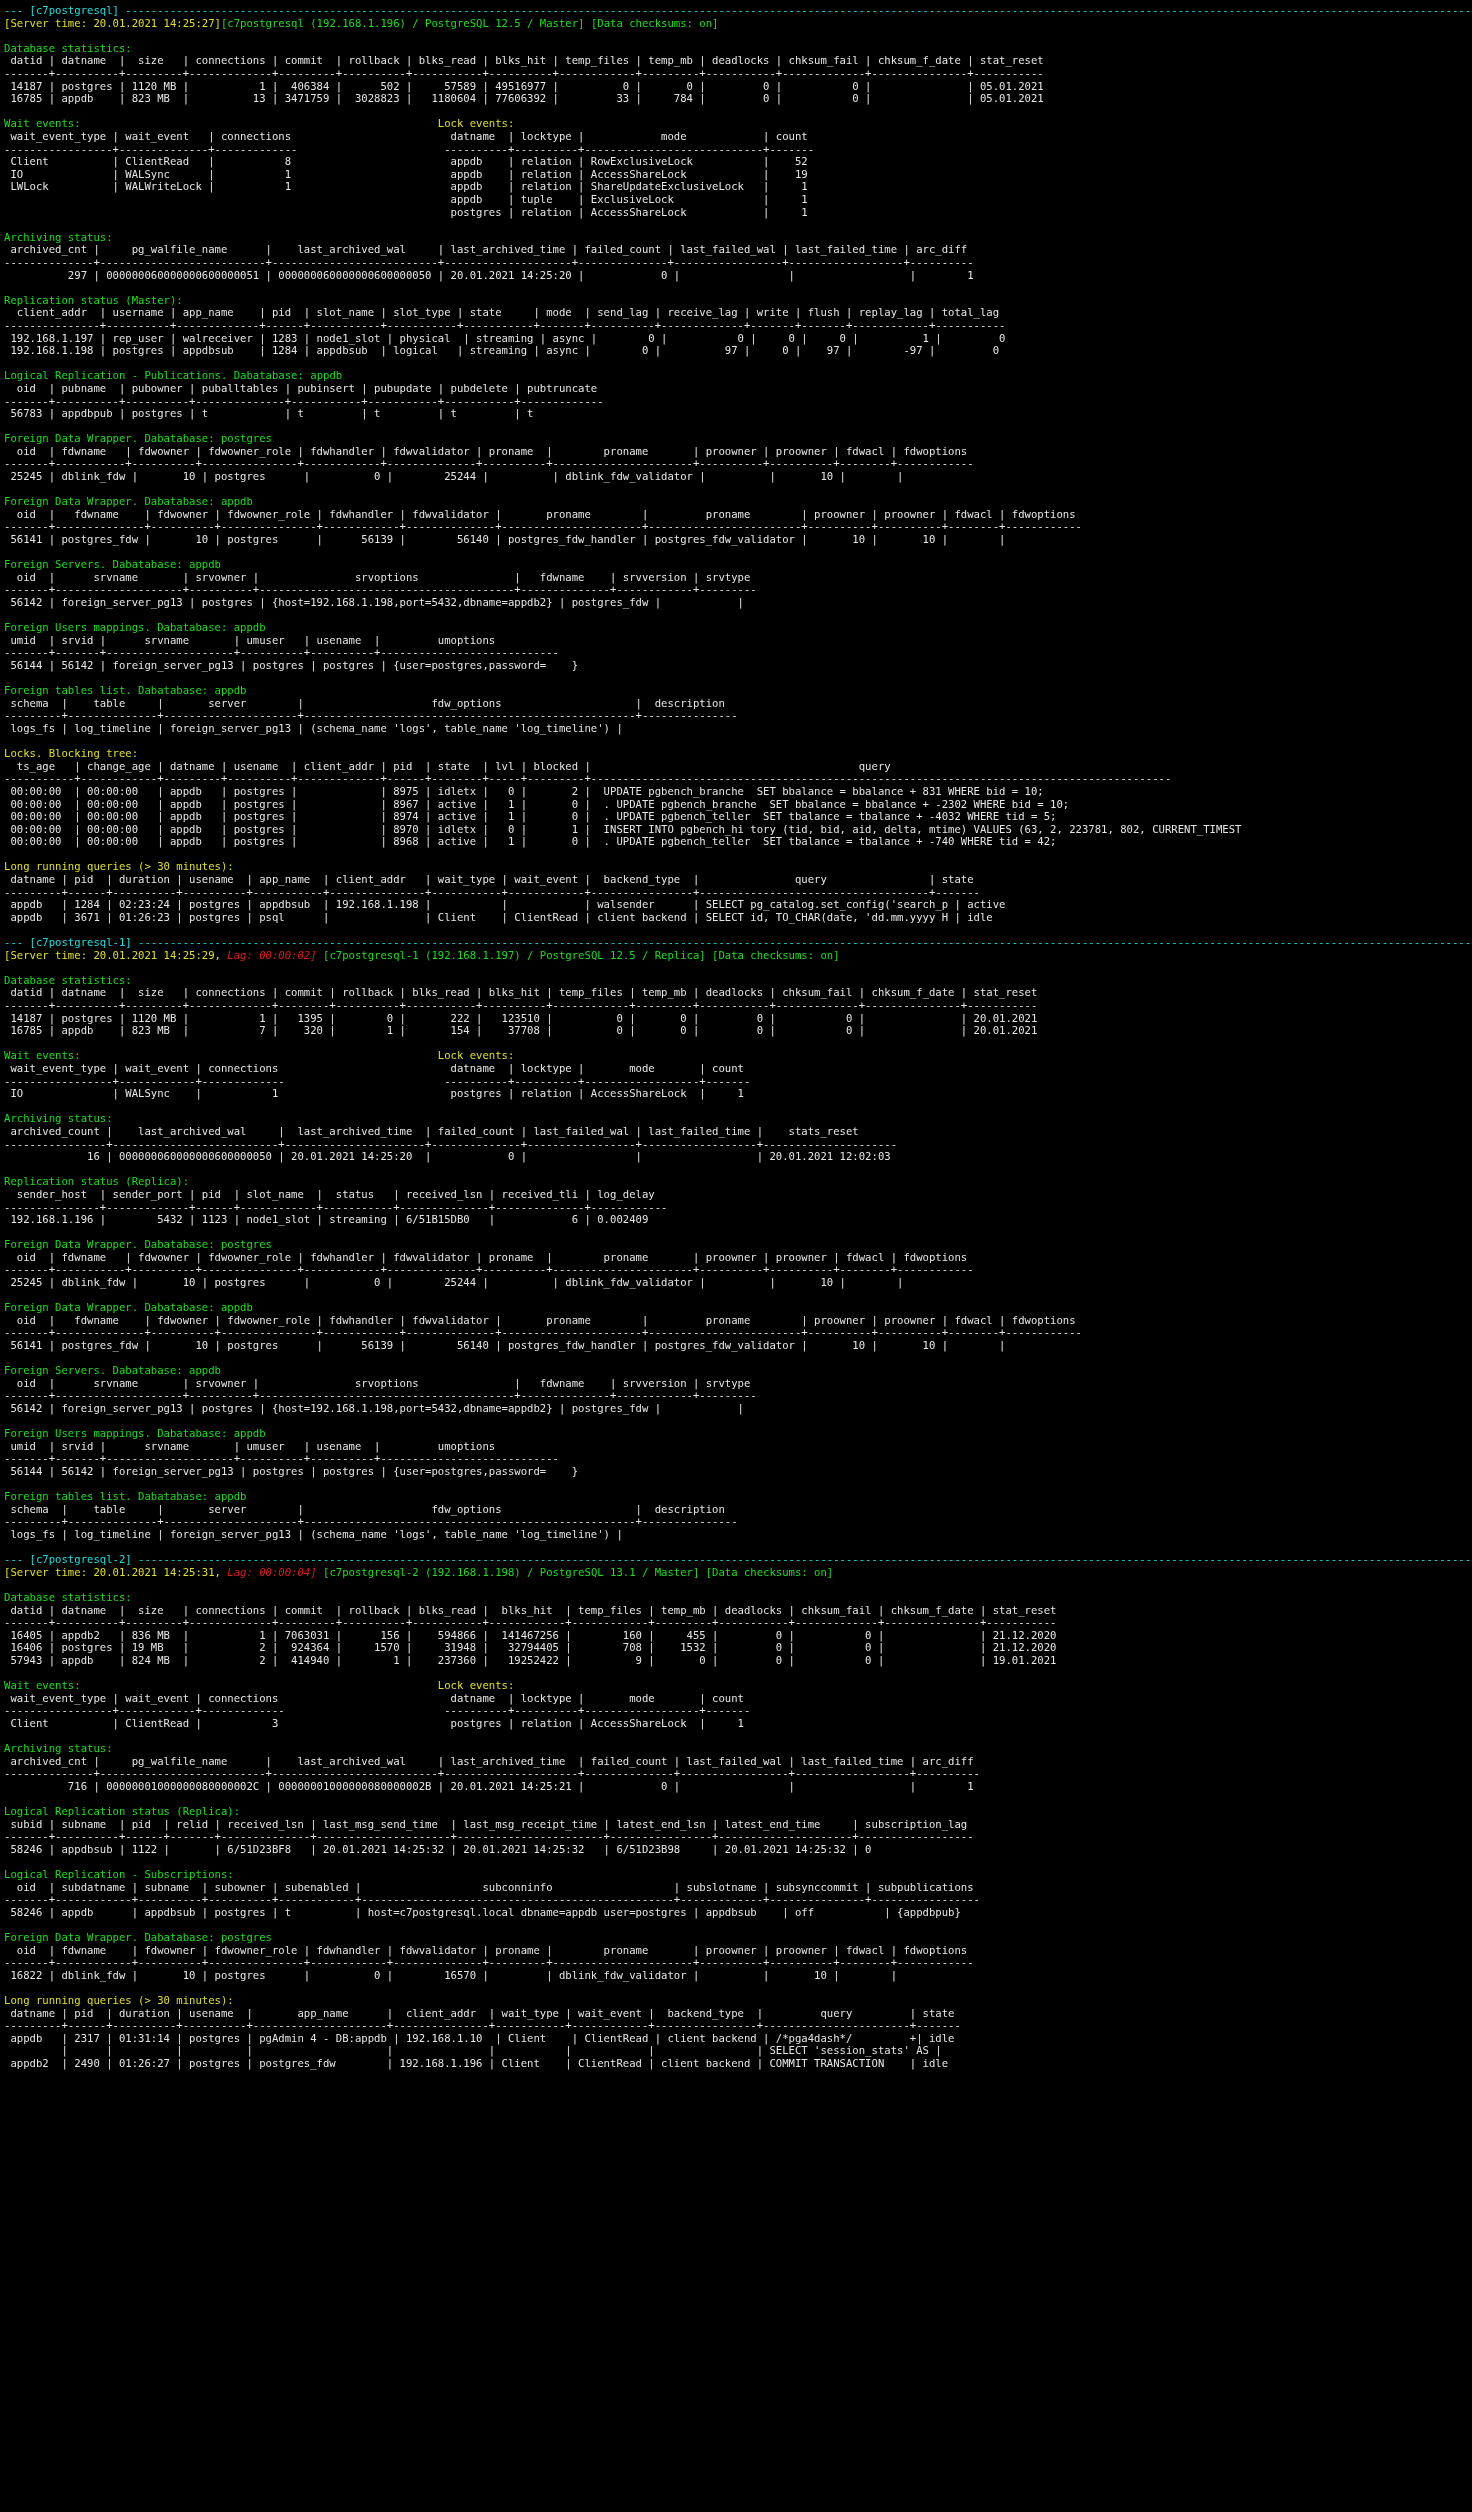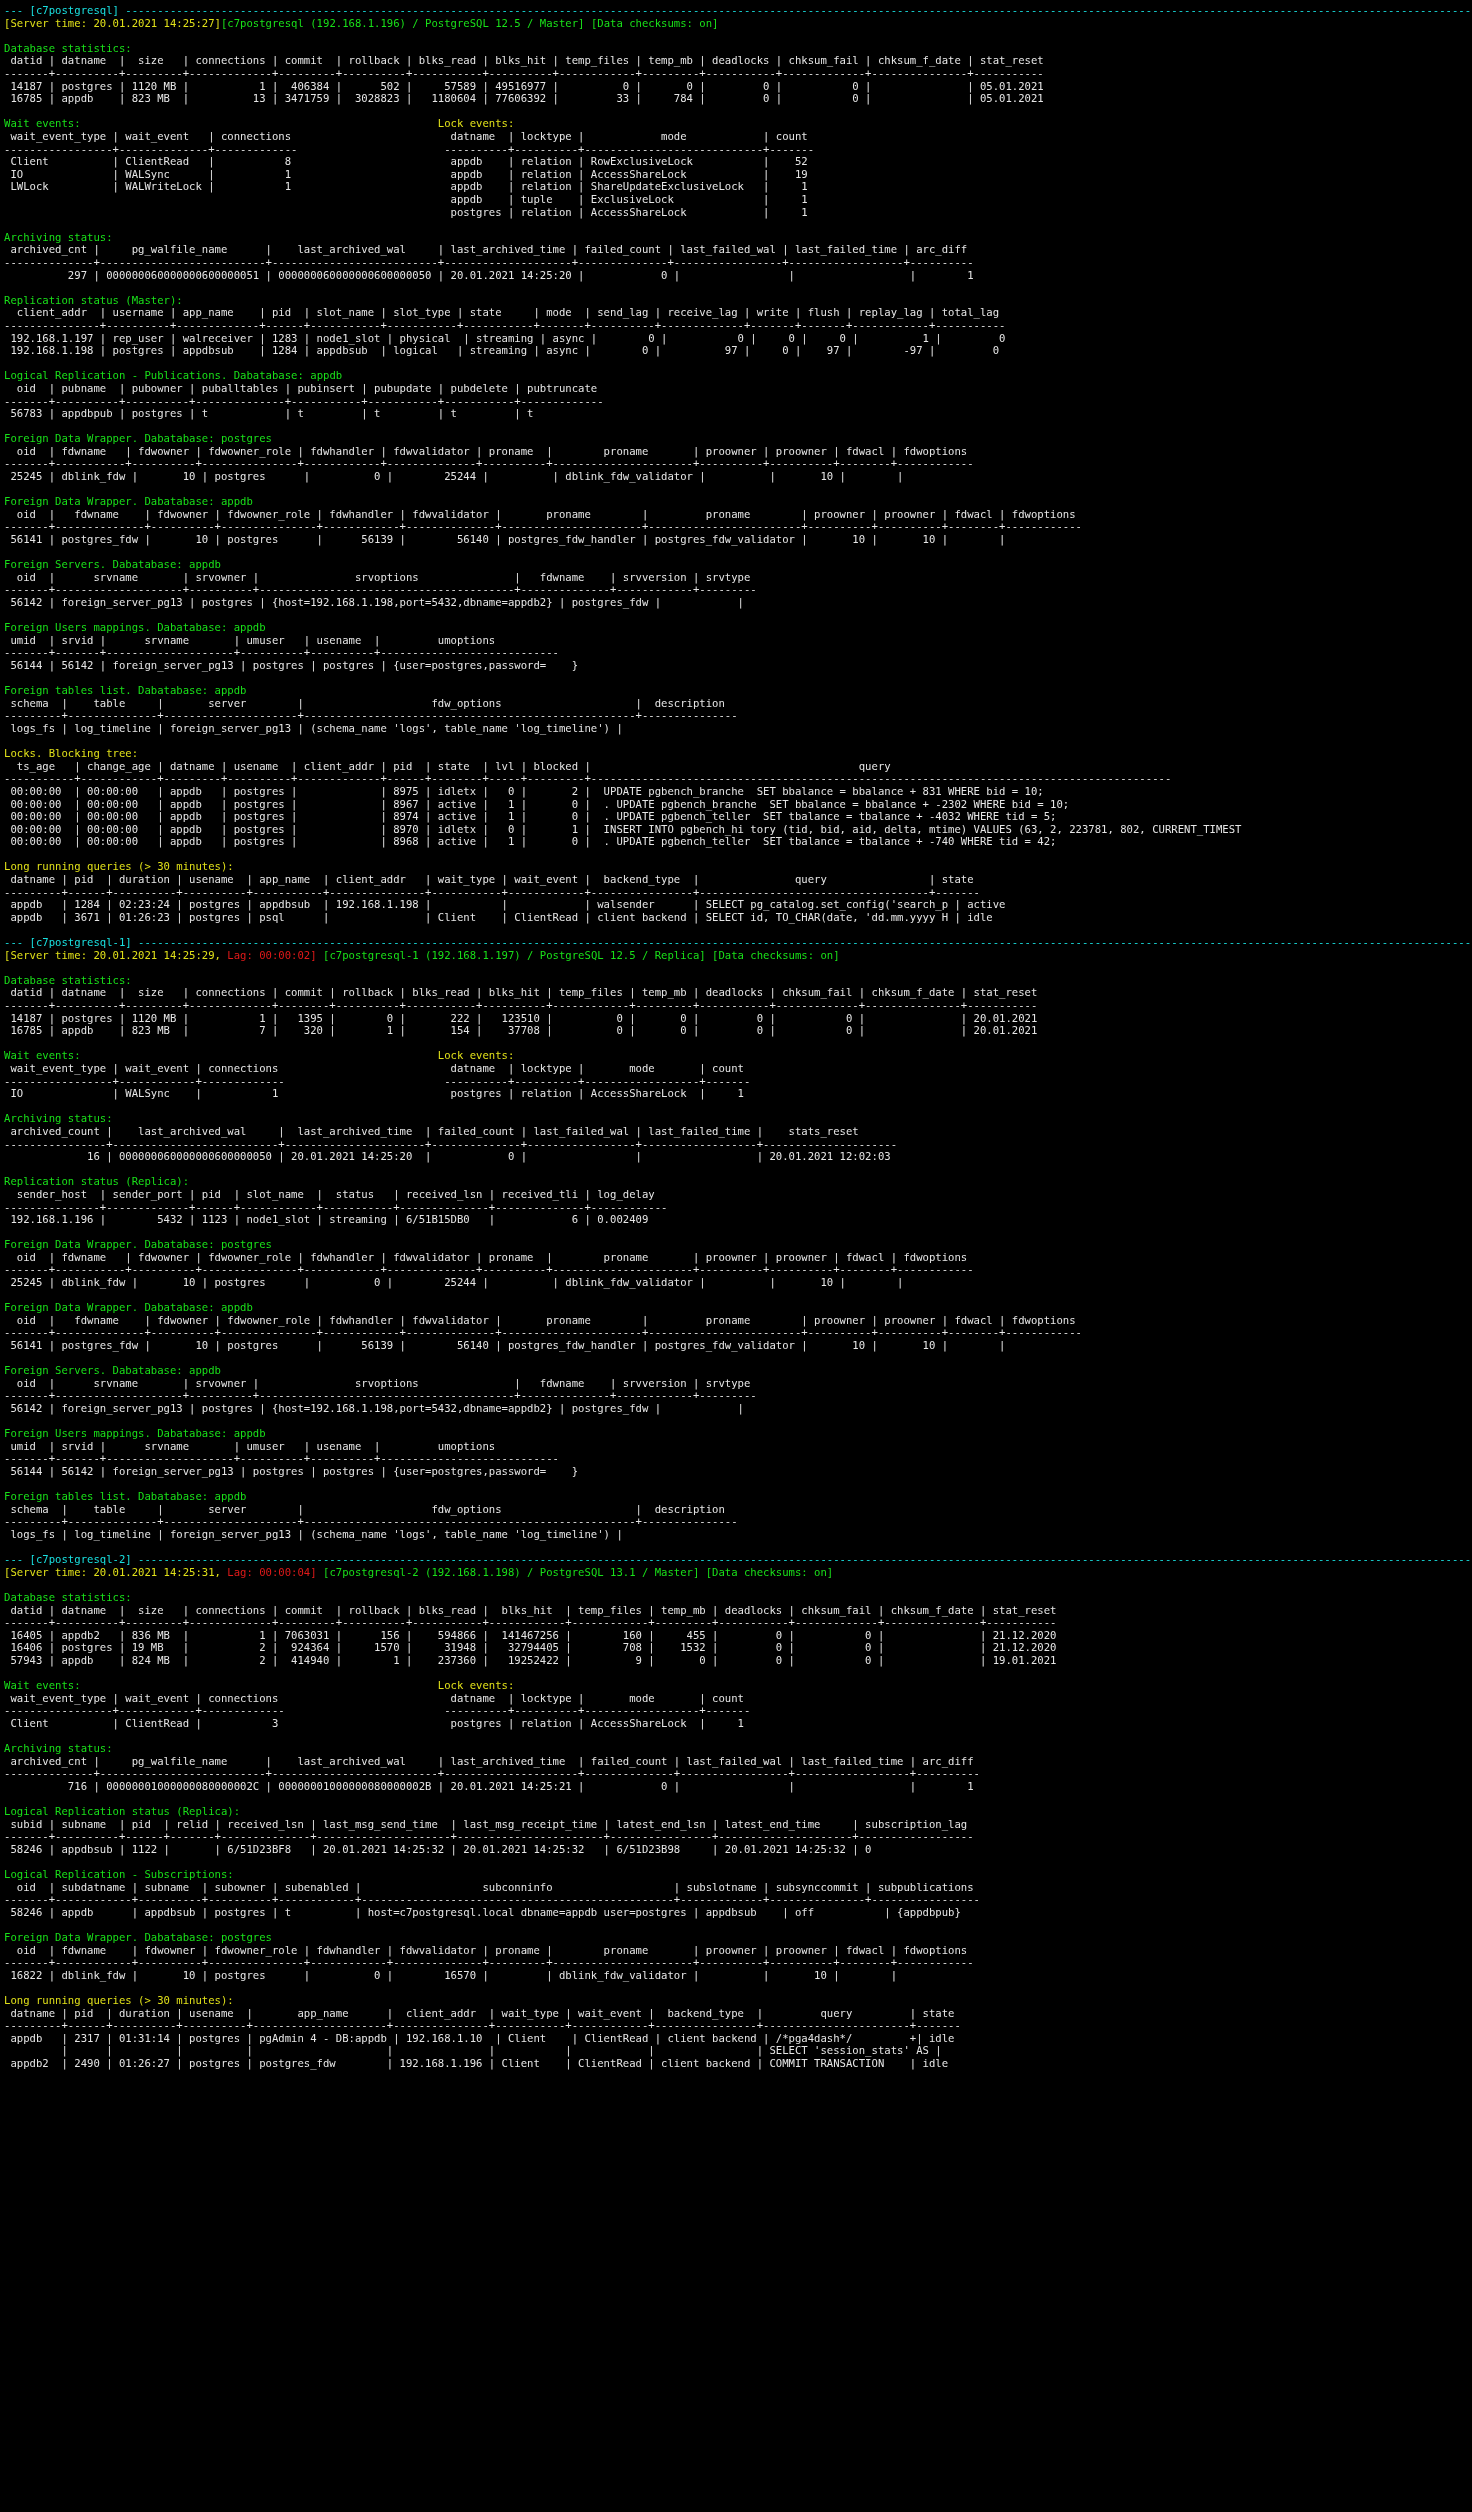--- a/index.html
+++ b/index.html
@@ -15,21 +15,21 @@
     -webkit-font-smoothing:none;
   }
   #screen{
     padding:4.1px 0 0 4.1px;
     white-space:pre;
     letter-spacing:0px;
   }
   .cyan{color:#19e0e0;margin-top:48px;}
   .green{color:#19e019;}
   .yellow{color:#e0e019;}
-  .red{color:#e01919;}
+  .red{color:#e01919;font-style:italic;}
   .white{color:#e6e6e6;}
   .u{}
   .line{display:block;white-space:pre;min-height:12.6px;}
   .sp{display:block;height:12.6px;}
 </style>
 </head>
 <body>
 
 <div id="screen"><div class="line"><span class="cyan">--- [c7postgresql] </span><span class="cyan">------------------------------------------------------------------------------------------------------------------------------------------------------------------------------------------------------------------------------------------------------------</span></div><div class="line"><span class="yellow">[Server time: 20.01.2021 14:25:27]</span><span class="green">[c7postgresql (192.168.1.196) / PostgreSQL 12.5 / Master] [Data checksums: on]</span></div><div class="sp"></div><div class="line"><span class="green">Database statistics:</span></div><div class="line"><span class="white"> datid | datname  |  size   | connections | commit  | rollback | blks_read | blks_hit | temp_files | temp_mb | deadlocks | chksum_fail | chksum_f_date | stat_reset</span></div><div class="line"><span class="white">-------+----------+---------+-------------+---------+----------+-----------+----------+------------+---------+-----------+-------------+---------------+-----------</span></div><div class="line"><span class="white"> 14187 | postgres | 1120 MB |           1 |  406384 |      502 |     57589 | 49516977 |          0 |       0 |         0 |           0 |               | 05.01.2021</span></div><div class="line"><span class="white"> 16785 | appdb    | 823 MB  |          13 | 3471759 |  3028823 |   1180604 | 77606392 |         33 |     784 |         0 |           0 |               | 05.01.2021</span></div><div class="sp"></div><div class="line"><span class="green">Wait events:</span><span class="white">                                                        </span><span class="yellow">Lock events:</span></div><div class="line"><span class="white"> wait_event_type | wait_event   | connections                         datname  | locktype |            mode            | count</span></div><div class="line"><span class="white">-----------------+--------------+-------------                       ----------+----------+----------------------------+-------</span></div><div class="line"><span class="white"> Client          | ClientRead   |           8                         appdb    | relation | RowExclusiveLock           |    52</span></div><div class="line"><span class="white"> IO              | WALSync      |           1                         appdb    | relation | AccessShareLock            |    19</span></div><div class="line"><span class="white"> LWLock          | WALWriteLock |           1                         appdb    | relation | ShareUpdateExclusiveLock   |     1</span></div><div class="line"><span class="white">                                                                      appdb    | tuple    | ExclusiveLock              |     1</span></div><div class="line"><span class="white">                                                                      postgres | relation | AccessShareLock            |     1</span></div><div class="sp"></div><div class="line"><span class="green">Archiving status:</span></div><div class="line"><span class="white"> archived_cnt |     pg_walfile_name      |    last_archived_wal     | last_archived_time | failed_count | last_failed_wal | last_failed_time | arc_diff</span></div><div class="line"><span class="white">--------------+--------------------------+--------------------------+--------------------+--------------+-----------------+------------------+----------</span></div><div class="line"><span class="white">          297 | 000000060000000600000051 | 000000060000000600000050 | 20.01.2021 14:25:20 |            0 |                 |                  |        1</span></div><div class="sp"></div><div class="line"><span class="green">Replication status (Master):</span></div><div class="line"><span class="white">  client_addr  | username | app_name    | pid  | slot_name | slot_type | state     | mode  | send_lag | receive_lag | write | flush | replay_lag | total_lag</span></div><div class="line"><span class="white">---------------+----------+-------------+------+-----------+-----------+-----------+-------+----------+-------------+-------+-------+------------+-----------</span></div><div class="line"><span class="white"> 192.168.1.197 | rep_user | walreceiver | 1283 | node1_slot | physical  | streaming | async |        0 |           0 |     0 |     0 |          1 |         0</span></div><div class="line"><span class="white"> 192.168.1.198 | postgres | appdbsub    | 1284 | appdbsub  | logical   | streaming | async |        0 |          97 |     0 |    97 |        -97 |         0</span></div><div class="sp"></div><div class="line"><span class="green">Logical Replication - Publications. Dabatabase: </span><span class="green u">appdb</span></div><div class="line"><span class="white">  oid  | pubname  | pubowner | puballtables | pubinsert | pubupdate | pubdelete | pubtruncate</span></div><div class="line"><span class="white">-------+----------+----------+--------------+-----------+-----------+-----------+-------------</span></div><div class="line"><span class="white"> 56783 | appdbpub | postgres | t            | t         | t         | t         | t</span></div><div class="sp"></div><div class="line"><span class="green">Foreign Data Wrapper. Dabatabase: </span><span class="green u">postgres</span></div><div class="line"><span class="white">  oid  | fdwname   | fdwowner | fdwowner_role | fdwhandler | fdwvalidator | proname  |        proname       | proowner | proowner | fdwacl | fdwoptions</span></div><div class="line"><span class="white">-------+-----------+----------+---------------+------------+--------------+----------+----------------------+----------+----------+--------+------------</span></div><div class="line"><span class="white"> 25245 | dblink_fdw |       10 | postgres      |          0 |        25244 |          | dblink_fdw_validator |          |       10 |        |</span></div><div class="sp"></div><div class="line"><span class="green">Foreign Data Wrapper. Dabatabase: </span><span class="green u">appdb</span></div><div class="line"><span class="white">  oid  |   fdwname    | fdwowner | fdwowner_role | fdwhandler | fdwvalidator |       proname        |         proname        | proowner | proowner | fdwacl | fdwoptions</span></div><div class="line"><span class="white">-------+--------------+----------+---------------+------------+--------------+----------------------+------------------------+----------+----------+--------+------------</span></div><div class="line"><span class="white"> 56141 | postgres_fdw |       10 | postgres      |      56139 |        56140 | postgres_fdw_handler | postgres_fdw_validator |       10 |       10 |        |</span></div><div class="sp"></div><div class="line"><span class="green">Foreign Servers. Dabatabase: </span><span class="green u">appdb</span></div><div class="line"><span class="white">  oid  |      srvname       | srvowner |               srvoptions               |   fdwname    | srvversion | srvtype</span></div><div class="line"><span class="white">-------+--------------------+----------+----------------------------------------+--------------+------------+---------</span></div><div class="line"><span class="white"> 56142 | foreign_server_pg13 | postgres | {host=192.168.1.198,port=5432,dbname=appdb2} | postgres_fdw |            |</span></div><div class="sp"></div><div class="line"><span class="green">Foreign Users mappings. Dabatabase: </span><span class="green u">appdb</span></div><div class="line"><span class="white"> umid  | srvid |      srvname       | umuser   | usename  |         umoptions</span></div><div class="line"><span class="white">-------+-------+--------------------+----------+----------+----------------------------</span></div><div class="line"><span class="white"> 56144 | 56142 | foreign_server_pg13 | postgres | postgres | {user=postgres,password=    }</span></div><div class="sp"></div><div class="line"><span class="green">Foreign tables list. Dabatabase: </span><span class="green u">appdb</span></div><div class="line"><span class="white"> schema  |    table     |       server        |                    fdw_options                     |  description</span></div><div class="line"><span class="white">---------+--------------+---------------------+----------------------------------------------------+---------------</span></div><div class="line"><span class="white"> logs_fs | log_timeline | foreign_server_pg13 | (schema_name 'logs', table_name 'log_timeline') |</span></div><div class="sp"></div><div class="line"><span class="yellow">Locks. Blocking tree:</span></div><div class="line"><span class="white">  ts_age   | change_age | datname | usename  | client_addr | pid  | state  | lvl | blocked |                                          query</span></div><div class="line"><span class="white">-----------+------------+---------+----------+-------------+------+--------+-----+---------+-------------------------------------------------------------------------------------------</span></div><div class="line"><span class="white"> 00:00:00  | 00:00:00   | appdb   | postgres |             | 8975 | idletx |   0 |       2 |  UPDATE pgbench_branche  SET bbalance = bbalance + 831 WHERE bid = 10;</span></div><div class="line"><span class="white"> 00:00:00  | 00:00:00   | appdb   | postgres |             | 8967 | active |   1 |       0 |  . UPDATE pgbench_branche  SET bbalance = bbalance + -2302 WHERE bid = 10;</span></div><div class="line"><span class="white"> 00:00:00  | 00:00:00   | appdb   | postgres |             | 8974 | active |   1 |       0 |  . UPDATE pgbench_teller  SET tbalance = tbalance + -4032 WHERE tid = 5;</span></div><div class="line"><span class="white"> 00:00:00  | 00:00:00   | appdb   | postgres |             | 8970 | idletx |   0 |       1 |  INSERT INTO pgbench_hi tory (tid, bid, aid, delta, mtime) VALUES (63, 2, 223781, 802, CURRENT_TIMEST</span></div><div class="line"><span class="white"> 00:00:00  | 00:00:00   | appdb   | postgres |             | 8968 | active |   1 |       0 |  . UPDATE pgbench_teller  SET tbalance = tbalance + -740 WHERE tid = 42;</span></div><div class="sp"></div><div class="line"><span class="yellow">Long running queries (&gt; 30 minutes):</span></div><div class="line"><span class="white"> datname | pid  | duration | usename  | app_name  | client_addr   | wait_type | wait_event |  backend_type  |               query                | state</span></div><div class="line"><span class="white">---------+------+----------+----------+-----------+---------------+-----------+------------+----------------+------------------------------------+-------</span></div><div class="line"><span class="white"> appdb   | 1284 | 02:23:24 | postgres | appdbsub  | 192.168.1.198 |           |            | walsender      | SELECT pg_catalog.set_config('search_p | active</span></div><div class="line"><span class="white"> appdb   | 3671 | 01:26:23 | postgres | psql      |               | Client    | ClientRead | client backend | SELECT id, TO_CHAR(date, 'dd.mm.yyyy H | idle</span></div><div class="sp"></div><div class="line"><span class="cyan">--- [c7postgresql-1] </span><span class="cyan">----------------------------------------------------------------------------------------------------------------------------------------------------------------------------------------------------------------------------------------------------------</span></div><div class="line"><span class="yellow">[Server time: 20.01.2021 14:25:29,</span><span class="red"> Lag: 00:00:02]</span><span class="green"> [c7postgresql-1 (192.168.1.197) / PostgreSQL 12.5 / Replica] [Data checksums: on]</span></div><div class="sp"></div><div class="line"><span class="green">Database statistics:</span></div><div class="line"><span class="white"> datid | datname  |  size   | connections | commit | rollback | blks_read | blks_hit | temp_files | temp_mb | deadlocks | chksum_fail | chksum_f_date | stat_reset</span></div><div class="line"><span class="white">-------+----------+---------+-------------+--------+----------+-----------+----------+------------+---------+-----------+-------------+---------------+-----------</span></div><div class="line"><span class="white"> 14187 | postgres | 1120 MB |           1 |   1395 |        0 |       222 |   123510 |          0 |       0 |         0 |           0 |               | 20.01.2021</span></div><div class="line"><span class="white"> 16785 | appdb    | 823 MB  |           7 |    320 |        1 |       154 |    37708 |          0 |       0 |         0 |           0 |               | 20.01.2021</span></div><div class="sp"></div><div class="line"><span class="green">Wait events:</span><span class="white">                                                        </span><span class="yellow">Lock events:</span></div><div class="line"><span class="white"> wait_event_type | wait_event | connections                           datname  | locktype |       mode       | count</span></div><div class="line"><span class="white">-----------------+------------+-------------                         ----------+----------+------------------+-------</span></div><div class="line"><span class="white"> IO              | WALSync    |           1                           postgres | relation | AccessShareLock  |     1</span></div><div class="sp"></div><div class="line"><span class="green">Archiving status:</span></div><div class="line"><span class="white"> archived_count |    last_archived_wal     |  last_archived_time  | failed_count | last_failed_wal | last_failed_time |    stats_reset</span></div><div class="line"><span class="white">----------------+--------------------------+----------------------+--------------+-----------------+------------------+---------------------</span></div><div class="line"><span class="white">             16 | 000000060000000600000050 | 20.01.2021 14:25:20  |            0 |                 |                  | 20.01.2021 12:02:03</span></div><div class="sp"></div><div class="line"><span class="green">Replication status (Replica):</span></div><div class="line"><span class="white">  sender_host  | sender_port | pid  | slot_name  |  status   | received_lsn | received_tli | log_delay</span></div><div class="line"><span class="white">---------------+-------------+------+------------+-----------+--------------+--------------+------------</span></div><div class="line"><span class="white"> 192.168.1.196 |        5432 | 1123 | node1_slot | streaming | 6/51B15DB0   |            6 | 0.002409</span></div><div class="sp"></div><div class="line"><span class="green">Foreign Data Wrapper. Dabatabase: </span><span class="green u">postgres</span></div><div class="line"><span class="white">  oid  | fdwname   | fdwowner | fdwowner_role | fdwhandler | fdwvalidator | proname  |        proname       | proowner | proowner | fdwacl | fdwoptions</span></div><div class="line"><span class="white">-------+-----------+----------+---------------+------------+--------------+----------+----------------------+----------+----------+--------+------------</span></div><div class="line"><span class="white"> 25245 | dblink_fdw |       10 | postgres      |          0 |        25244 |          | dblink_fdw_validator |          |       10 |        |</span></div><div class="sp"></div><div class="line"><span class="green">Foreign Data Wrapper. Dabatabase: </span><span class="green u">appdb</span></div><div class="line"><span class="white">  oid  |   fdwname    | fdwowner | fdwowner_role | fdwhandler | fdwvalidator |       proname        |         proname        | proowner | proowner | fdwacl | fdwoptions</span></div><div class="line"><span class="white">-------+--------------+----------+---------------+------------+--------------+----------------------+------------------------+----------+----------+--------+------------</span></div><div class="line"><span class="white"> 56141 | postgres_fdw |       10 | postgres      |      56139 |        56140 | postgres_fdw_handler | postgres_fdw_validator |       10 |       10 |        |</span></div><div class="sp"></div><div class="line"><span class="green">Foreign Servers. Dabatabase: </span><span class="green u">appdb</span></div><div class="line"><span class="white">  oid  |      srvname       | srvowner |               srvoptions               |   fdwname    | srvversion | srvtype</span></div><div class="line"><span class="white">-------+--------------------+----------+----------------------------------------+--------------+------------+---------</span></div><div class="line"><span class="white"> 56142 | foreign_server_pg13 | postgres | {host=192.168.1.198,port=5432,dbname=appdb2} | postgres_fdw |            |</span></div><div class="sp"></div><div class="line"><span class="green">Foreign Users mappings. Dabatabase: </span><span class="green u">appdb</span></div><div class="line"><span class="white"> umid  | srvid |      srvname       | umuser   | usename  |         umoptions</span></div><div class="line"><span class="white">-------+-------+--------------------+----------+----------+----------------------------</span></div><div class="line"><span class="white"> 56144 | 56142 | foreign_server_pg13 | postgres | postgres | {user=postgres,password=    }</span></div><div class="sp"></div><div class="line"><span class="green">Foreign tables list. Dabatabase: </span><span class="green u">appdb</span></div><div class="line"><span class="white"> schema  |    table     |       server        |                    fdw_options                     |  description</span></div><div class="line"><span class="white">---------+--------------+---------------------+----------------------------------------------------+---------------</span></div><div class="line"><span class="white"> logs_fs | log_timeline | foreign_server_pg13 | (schema_name 'logs', table_name 'log_timeline') |</span></div><div class="sp"></div><div class="line"><span class="cyan">--- [c7postgresql-2] </span><span class="cyan">----------------------------------------------------------------------------------------------------------------------------------------------------------------------------------------------------------------------------------------------------------</span></div><div class="line"><span class="yellow">[Server time: 20.01.2021 14:25:31,</span><span class="red"> Lag: 00:00:04]</span><span class="green"> [c7postgresql-2 (192.168.1.198) / PostgreSQL 13.1 / Master] [Data checksums: on]</span></div><div class="sp"></div><div class="line"><span class="green">Database statistics:</span></div><div class="line"><span class="white"> datid | datname  |  size   | connections | commit  | rollback | blks_read |  blks_hit  | temp_files | temp_mb | deadlocks | chksum_fail | chksum_f_date | stat_reset</span></div><div class="line"><span class="white">-------+----------+---------+-------------+---------+----------+-----------+------------+------------+---------+-----------+-------------+---------------+-----------</span></div><div class="line"><span class="white"> 16405 | appdb2   | 836 MB  |           1 | 7063031 |      156 |    594866 |  141467256 |        160 |     455 |         0 |           0 |               | 21.12.2020</span></div><div class="line"><span class="white"> 16406 | postgres | 19 MB   |           2 |  924364 |     1570 |     31948 |   32794405 |        708 |    1532 |         0 |           0 |               | 21.12.2020</span></div><div class="line"><span class="white"> 57943 | appdb    | 824 MB  |           2 |  414940 |        1 |    237360 |   19252422 |          9 |       0 |         0 |           0 |               | 19.01.2021</span></div><div class="sp"></div><div class="line"><span class="green">Wait events:</span><span class="white">                                                        </span><span class="yellow">Lock events:</span></div><div class="line"><span class="white"> wait_event_type | wait_event | connections                           datname  | locktype |       mode       | count</span></div><div class="line"><span class="white">-----------------+------------+-------------                         ----------+----------+------------------+-------</span></div><div class="line"><span class="white"> Client          | ClientRead |           3                           postgres | relation | AccessShareLock  |     1</span></div><div class="sp"></div><div class="line"><span class="green">Archiving status:</span></div><div class="line"><span class="white"> archived_cnt |     pg_walfile_name      |    last_archived_wal     | last_archived_time  | failed_count | last_failed_wal | last_failed_time | arc_diff</span></div><div class="line"><span class="white">--------------+--------------------------+--------------------------+---------------------+--------------+-----------------+------------------+----------</span></div><div class="line"><span class="white">          716 | 00000001000000080000002C | 00000001000000080000002B | 20.01.2021 14:25:21 |            0 |                 |                  |        1</span></div><div class="sp"></div><div class="line"><span class="green">Logical Replication status (Replica):</span></div><div class="line"><span class="white"> subid | subname  | pid  | relid | received_lsn | last_msg_send_time  | last_msg_receipt_time | latest_end_lsn | latest_end_time     | subscription_lag</span></div><div class="line"><span class="white">-------+----------+------+-------+--------------+---------------------+-----------------------+----------------+---------------------+------------------</span></div><div class="line"><span class="white"> 58246 | appdbsub | 1122 |       | 6/51D23BF8   | 20.01.2021 14:25:32 | 20.01.2021 14:25:32   | 6/51D23B98     | 20.01.2021 14:25:32 | 0</span></div><div class="sp"></div><div class="line"><span class="green">Logical Replication - Subscriptions:</span></div><div class="line"><span class="white">  oid  | subdatname | subname  | subowner | subenabled |                   subconninfo                   | subslotname | subsynccommit | subpublications</span></div><div class="line"><span class="white">-------+------------+----------+----------+------------+-------------------------------------------------+-------------+---------------+-----------------</span></div><div class="line"><span class="white"> 58246 | appdb      | appdbsub | postgres | t          | host=c7postgresql.local dbname=appdb user=postgres | appdbsub    | off           | {appdbpub}</span></div><div class="sp"></div><div class="line"><span class="green">Foreign Data Wrapper. Dabatabase: </span><span class="green u">postgres</span></div><div class="line"><span class="white">  oid  | fdwname    | fdwowner | fdwowner_role | fdwhandler | fdwvalidator | proname |        proname       | proowner | proowner | fdwacl | fdwoptions</span></div><div class="line"><span class="white">-------+------------+----------+---------------+------------+--------------+---------+----------------------+----------+----------+--------+------------</span></div><div class="line"><span class="white"> 16822 | dblink_fdw |       10 | postgres      |          0 |        16570 |         | dblink_fdw_validator |          |       10 |        |</span></div><div class="sp"></div><div class="line"><span class="yellow">Long running queries (&gt; 30 minutes):</span></div><div class="line"><span class="white"> datname | pid  | duration | usename  |       app_name      |  client_addr  | wait_type | wait_event |  backend_type  |         query         | state</span></div><div class="line"><span class="white">---------+------+----------+----------+---------------------+---------------+-----------+------------+----------------+-----------------------+-------</span></div><div class="line"><span class="white"> appdb   | 2317 | 01:31:14 | postgres | pgAdmin 4 - DB:appdb | 192.168.1.10  | Client    | ClientRead | client backend | /*pga4dash*/         +| idle</span></div><div class="line"><span class="white">         |      |          |          |                     |               |           |            |                | SELECT 'session_stats' AS |</span></div><div class="line"><span class="white"> appdb2  | 2490 | 01:26:27 | postgres | postgres_fdw        | 192.168.1.196 | Client    | ClientRead | client backend | COMMIT TRANSACTION    | idle</span></div><div class="sp"></div></div>
 

